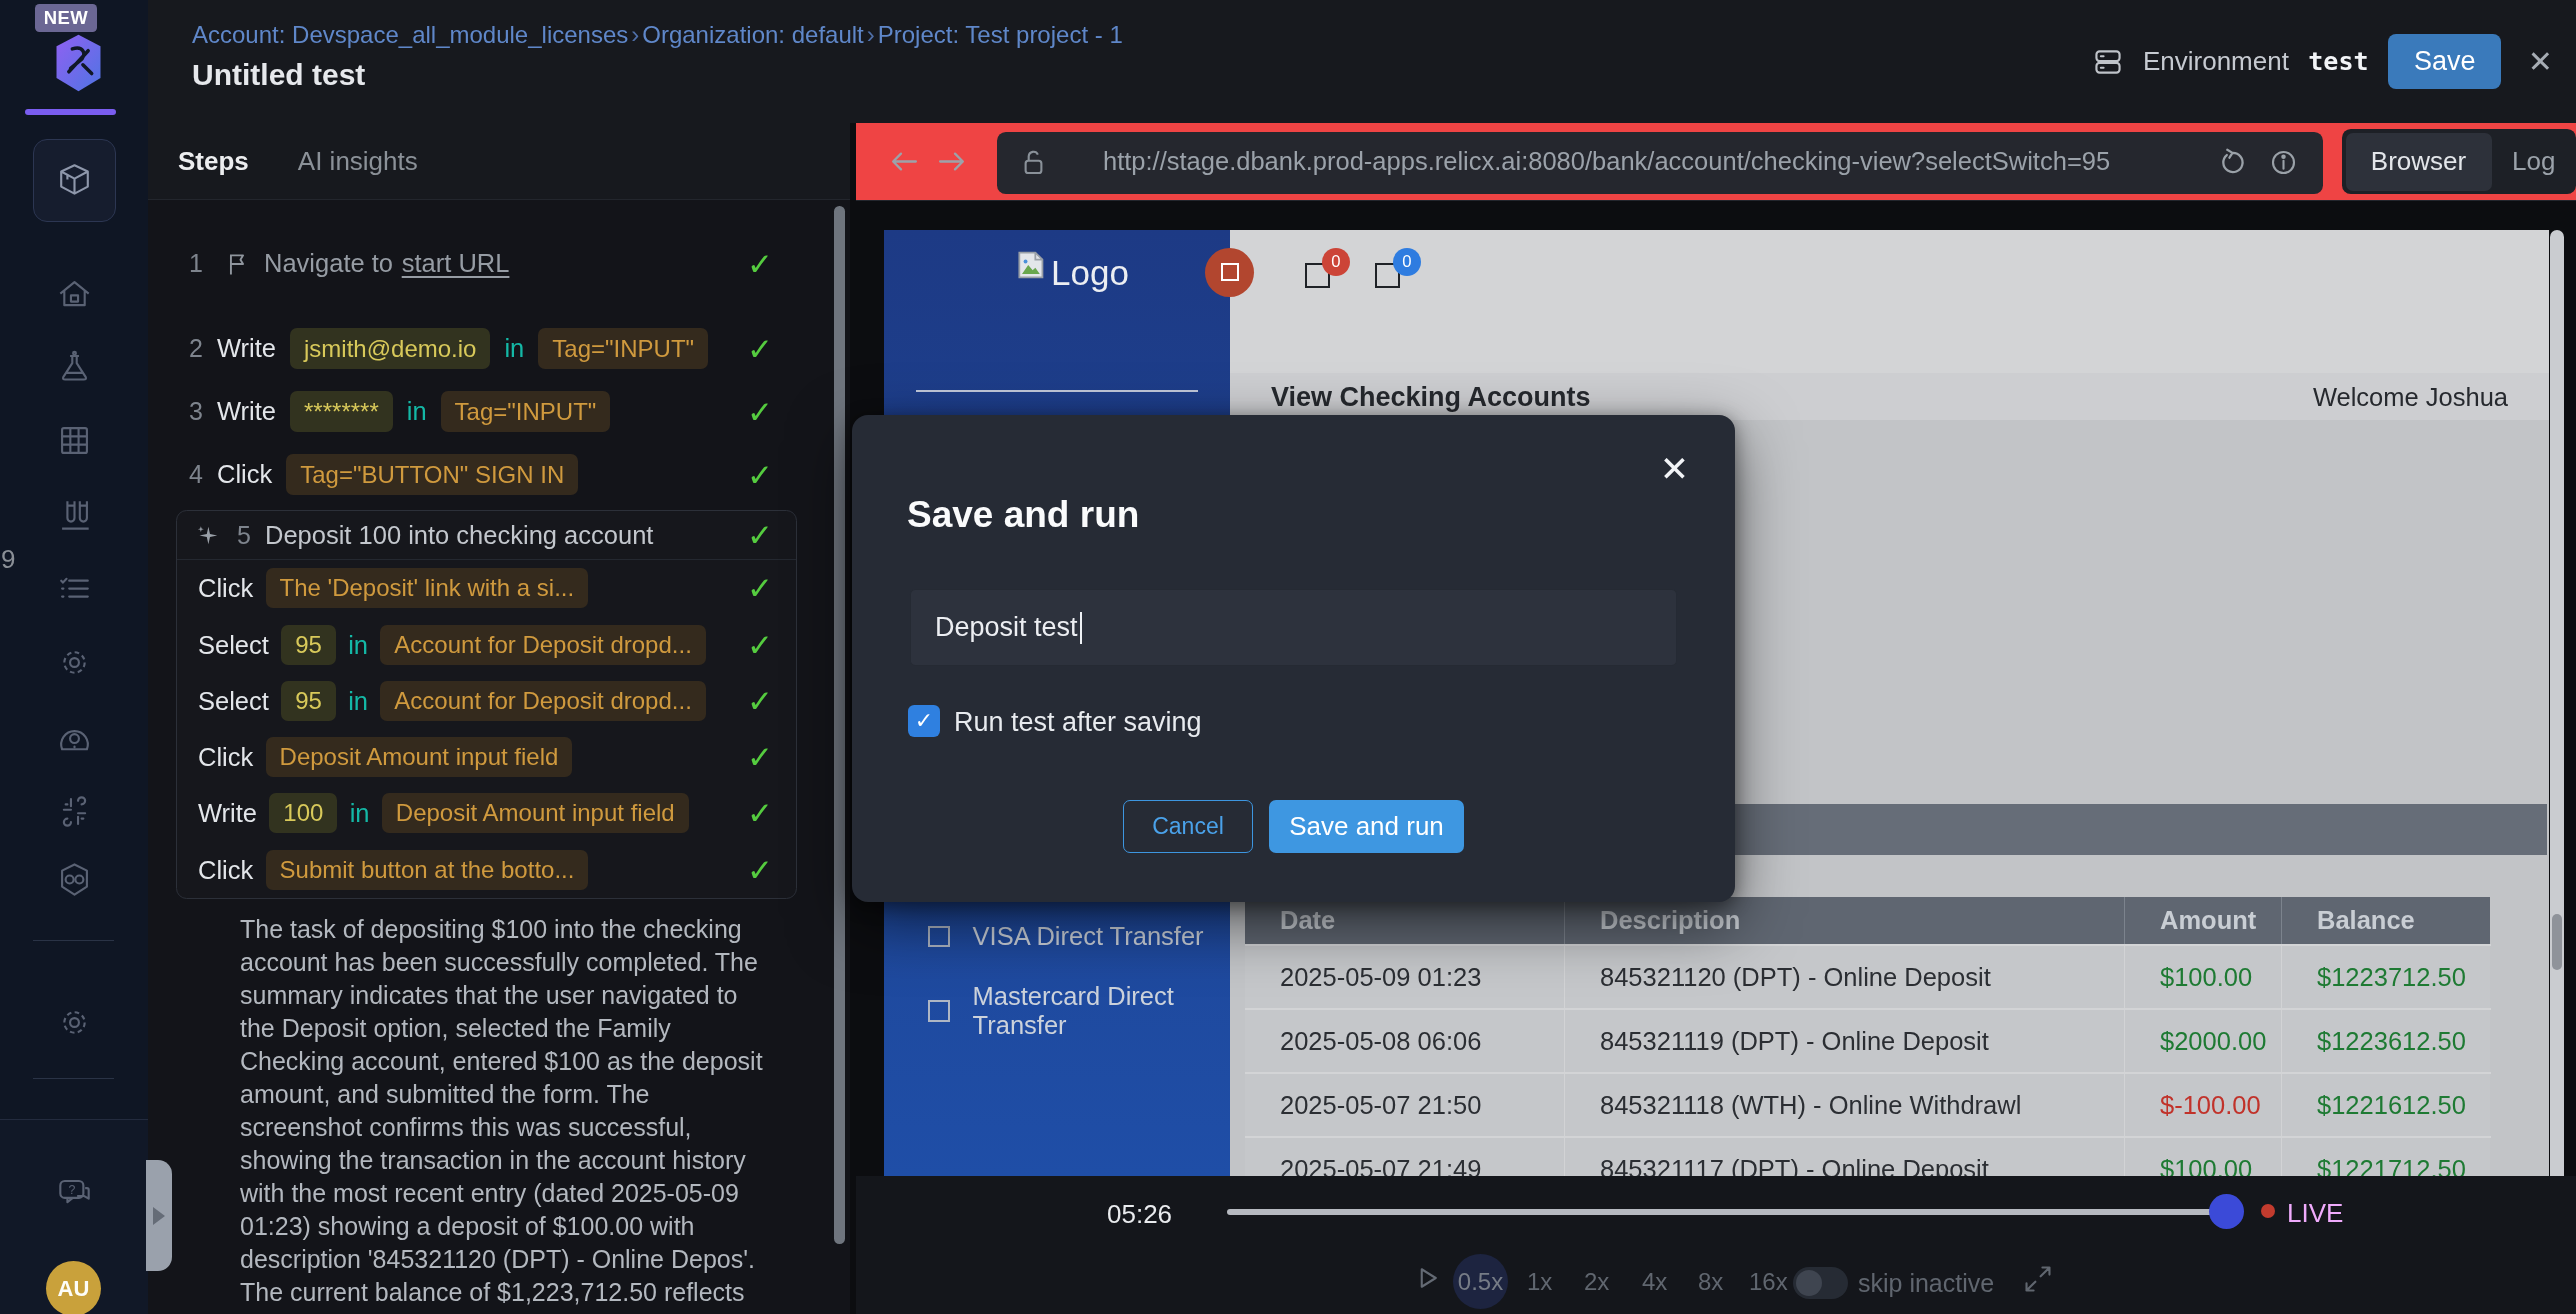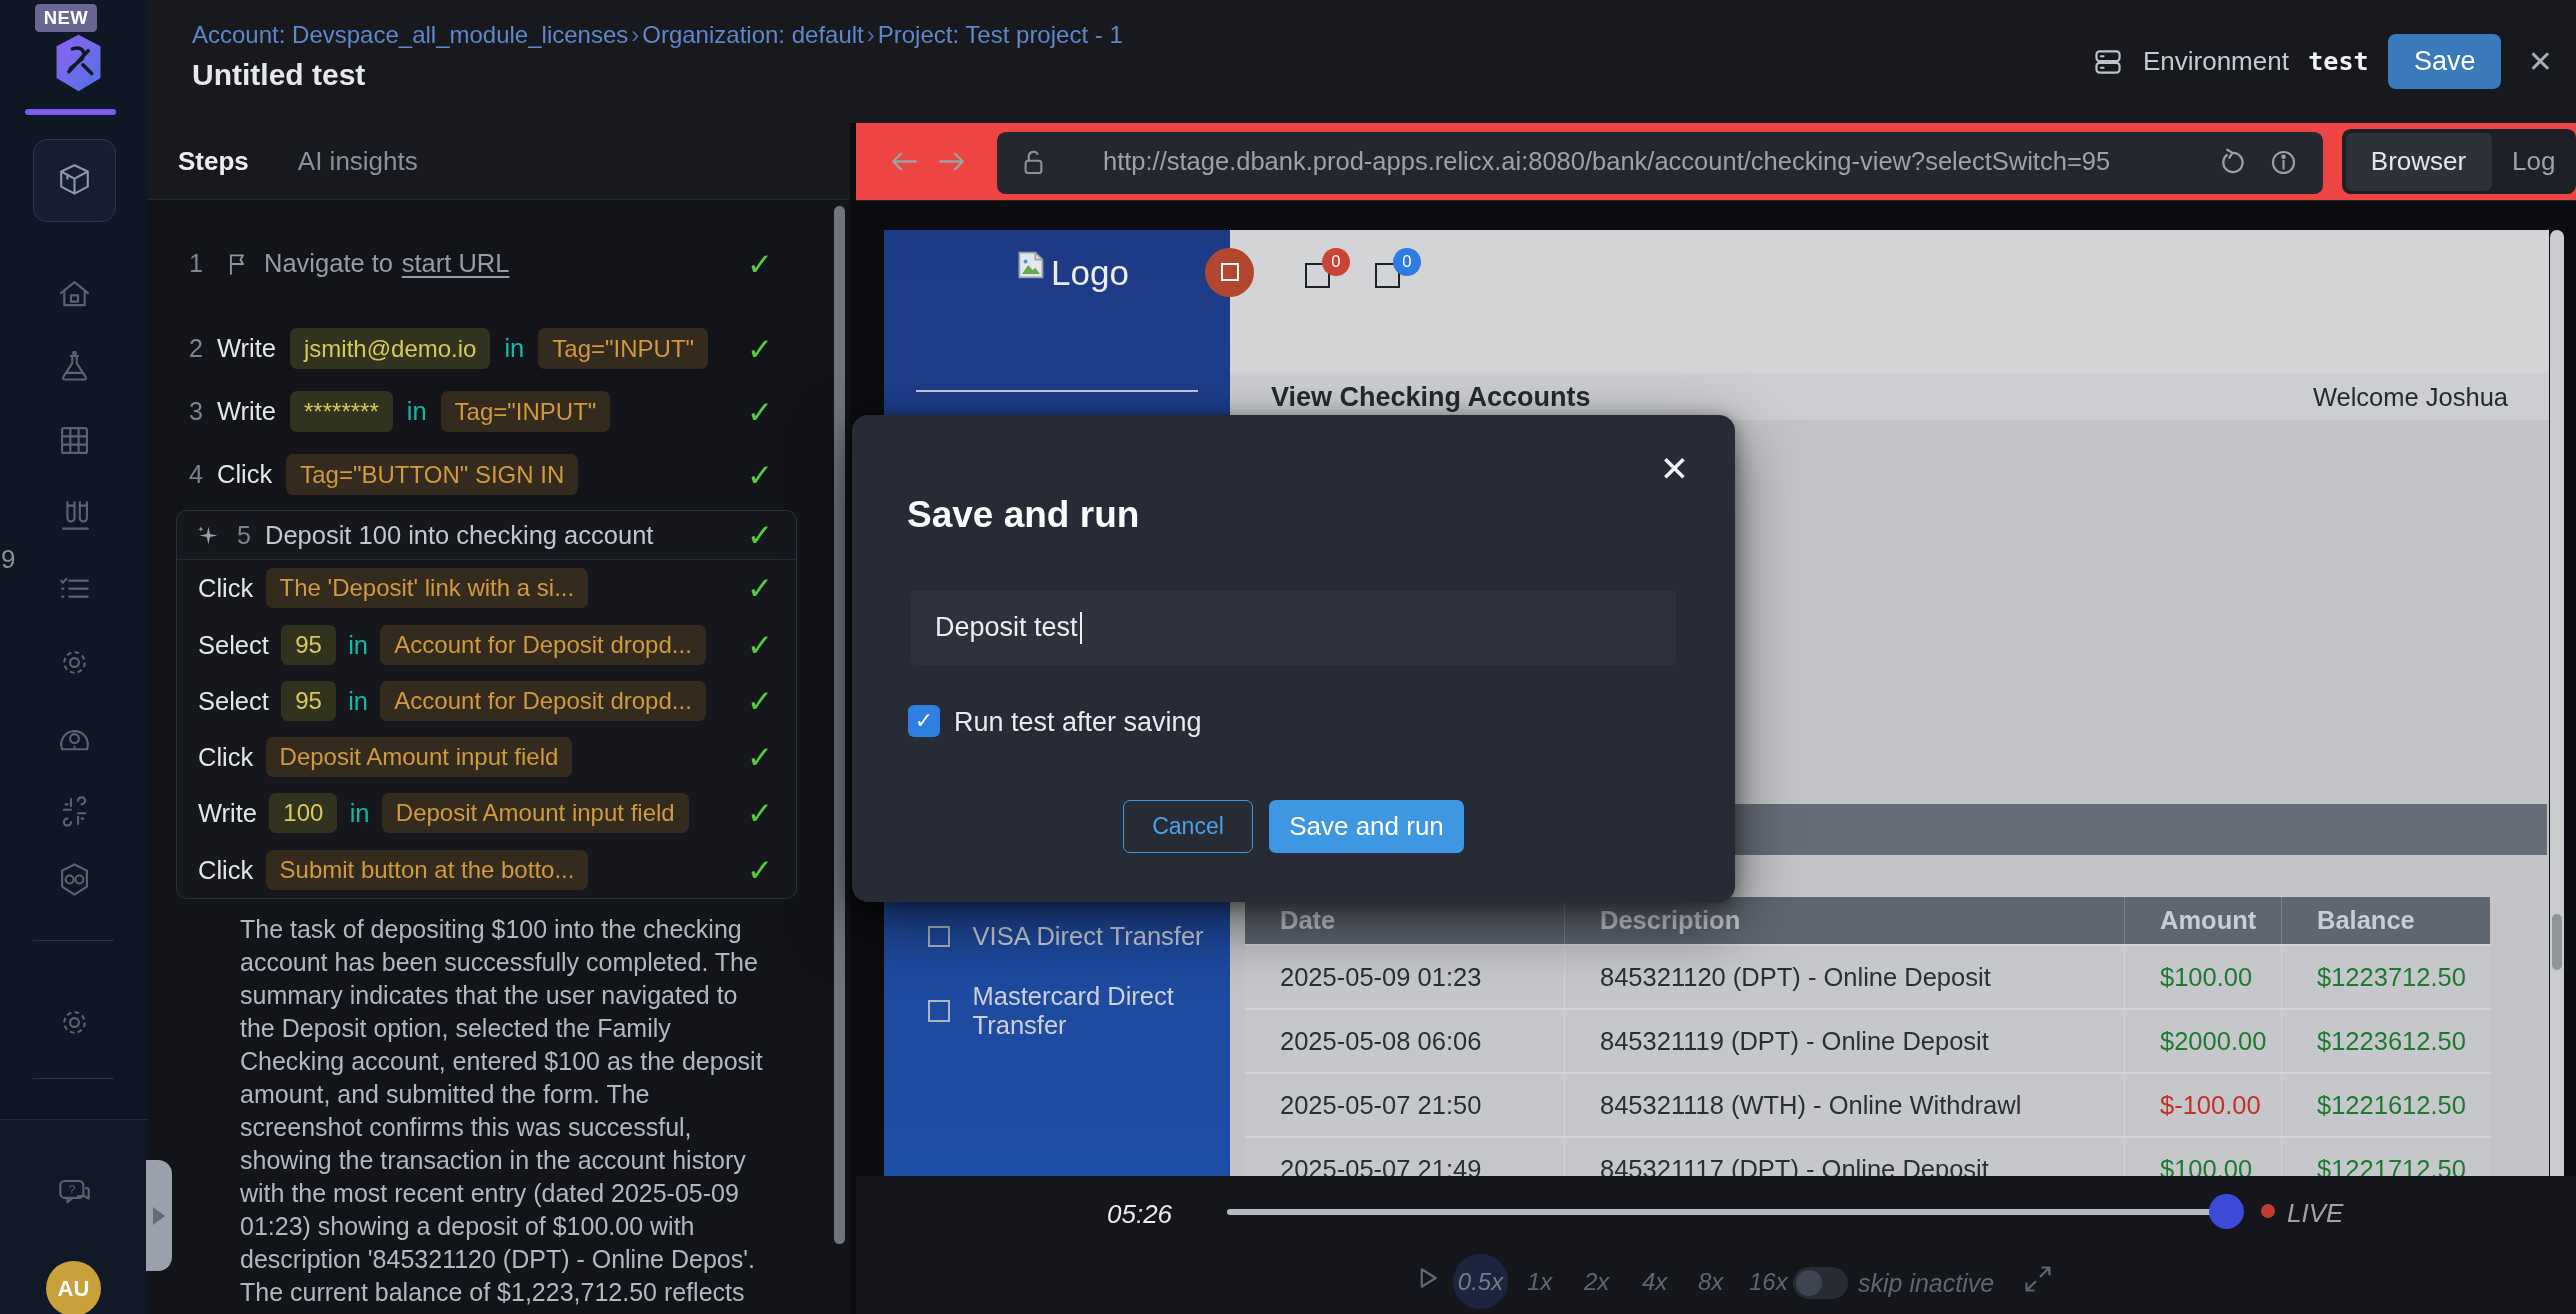--- a/index.html
+++ b/index.html
@@ -100,26 +100,26 @@
   .c-date{width:319px;}.c-desc{width:560px;}.c-amt{width:157px;}.c-bal{width:209px;}
   .th.c-desc,.th.c-amt,.th.c-bal{border-left:1.8px solid #7c838d;}
   .td.c-desc,.td.c-amt,.td.c-bal{border-left:1.8px solid #d2d3d5;}
   .body-row{border-top:2.6px solid #d3d4d6;}
   .td.pos{color:#1e7a33;}
   .td.neg{color:#c1322a;}
   .td.bal{color:#1e7a33;}
   #bank-scroll{position:absolute;left:1694px;top:107px;width:14px;height:946px;background:#caccd0;border-radius:7px 7px 0 0;}
   #bank-thumb{position:absolute;left:1.8px;top:684px;width:10.6px;height:56px;border-radius:5.3px;background:#8f939a;}
   
-  #player{position:absolute;left:0;top:1053px;width:100%;height:138px;background:#14161b;font-style:italic;}
+  #player{position:absolute;left:0;top:1053px;width:100%;height:138px;background:#14161b;}
   #play-time{position:absolute;left:251px;top:23px;font-size:26px;color:#e9ebee;}
   #play-track{position:absolute;left:371px;top:33px;width:990px;height:6.2px;background:#b6b9c0;border-radius:3.5px;}
   #play-knob{position:absolute;left:1353px;top:17.6px;width:35px;height:35px;border-radius:50%;background:#3b4ad8;cursor:pointer;}
   #live-dot{position:absolute;left:1405px;top:28px;width:14px;height:14px;border-radius:50%;background:#c23b2e;}
-  #live-label{position:absolute;left:1431px;top:22px;font-size:26px;color:#a3a3a3;}
+  #live-label{position:absolute;left:1431px;top:22px;font-size:26px;color:#f0abfc;}
   .speed{position:absolute;top:92px;font-size:24px;color:#60666f;cursor:pointer;}
   #speed-active{position:absolute;left:597px;top:78px;width:55px;height:55px;border-radius:50%;background:#1d2440;
                 display:flex;align-items:center;justify-content:center;color:#767c86;font-size:24px;cursor:pointer;}
   #skip-toggle{position:absolute;left:937px;top:91px;width:55px;height:32px;border-radius:16px;background:#262b34;cursor:pointer;}
   #skip-toggle .knob{position:absolute;left:2.6px;top:2.6px;width:26px;height:26px;border-radius:50%;background:#3f4550;}
   #skip-label{position:absolute;left:1002px;top:93px;font-size:25px;color:#60666f;}
   
   #modal{left:852px;top:415px;width:883px;height:487px;background:#262b35;border-radius:16px;z-index:10;
          box-shadow:0 21px 62px rgba(0,0,0,.55),0 3.5px 17.6px rgba(0,0,0,.4);}
   #modal-close{position:absolute;right:40px;top:33px;font-size:35px;color:#f2f4f7;background:none;border:none;cursor:pointer;font-family:inherit;}

